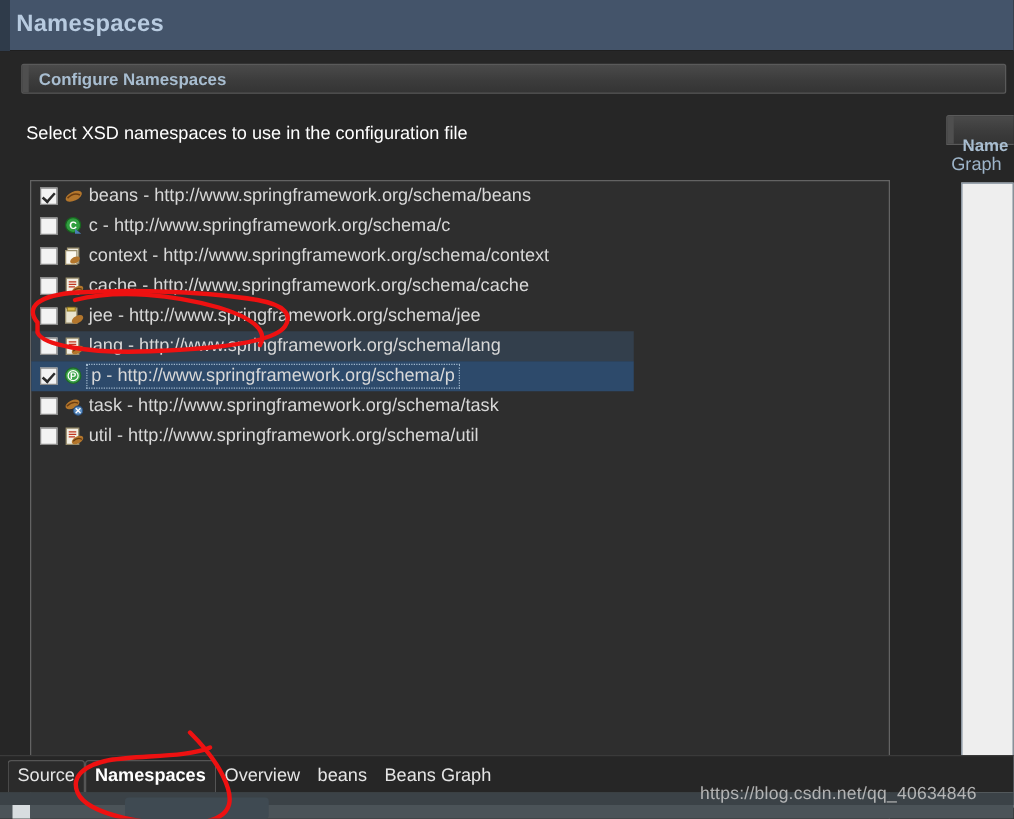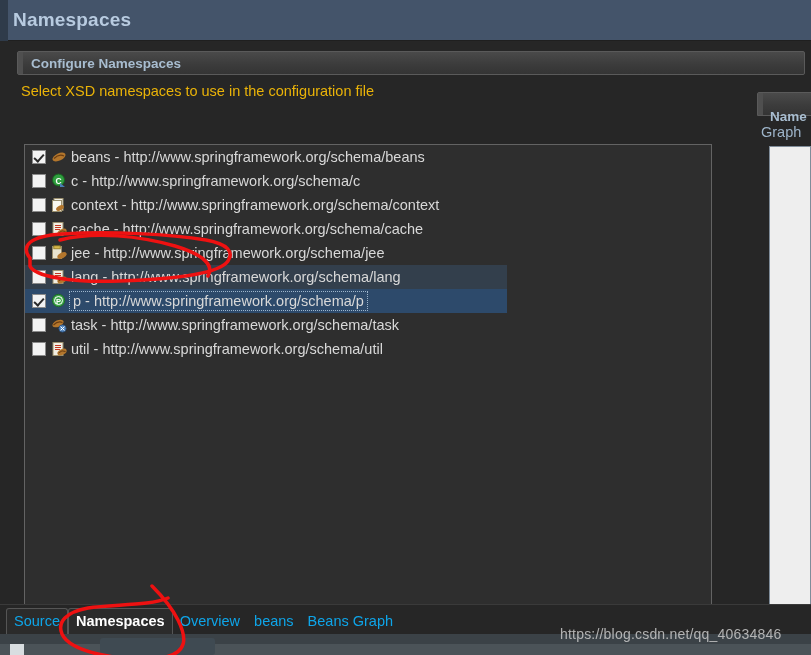--- a/index.html
+++ b/index.html
@@ -41,21 +41,21 @@
     border: 1px solid #5a5a5a; border-radius: 2px;
     display: flex; align-items: center;
   }
   .section-header .stripe {
     width: 5px; height: 22px; background: #4f4f4f;
   }
   .section-header .label {
     font-size: 13.5px; font-weight: bold; color: #a8bdd0; padding-left: 8px;
   }
   .section-desc {
-    margin-top: 8px; font-size: 14.5px; color: #eab308; padding-left: 4px;
+    margin-top: 24px; font-size: 14.5px; color: #ffffff; padding-left: 4px;
   }
 
   
   .listbox {
     position: absolute; left: 24px; top: 103px; width: 688px; height: 512px;
     background: #2e2e2e; border: 1px solid #636363;
   }
   .row {
     position: relative; height: 24px; display: flex; align-items: center;
     padding-left: 7px; font-size: 14.5px; color: #d6d6d6; white-space: nowrap;
@@ -99,21 +99,21 @@
     background: #eeeeee; border: 1px solid #7f8c99;
   }
 
   
   .tabbar {
     position: absolute; left: 0; top: 604px; width: 811px; height: 30px;
     background: #262626; border-top: 1px solid #3a3a3a;
   }
   .tabs { position: absolute; left: 6px; top: 2px; display: flex; align-items: flex-end; height: 27px; }
   .tab {
-    font-size: 14.5px; color: #0ea5e9; padding: 4px 7px 5px 7px; height: 26px;
+    font-size: 14.5px; color: #e5e5e5; padding: 4px 7px 5px 7px; height: 26px;
     display: flex; align-items: center;
   }
   .tab.active {
     font-weight: bold; color: #ffffff;
     border: 1px solid #555; border-bottom: none; border-radius: 3px 3px 0 0;
     background: #2b2b2b;
   }
   .tab.first {
     border: 1px solid #555; border-bottom: none; border-radius: 3px 3px 0 0;
     background: #2b2b2b;

